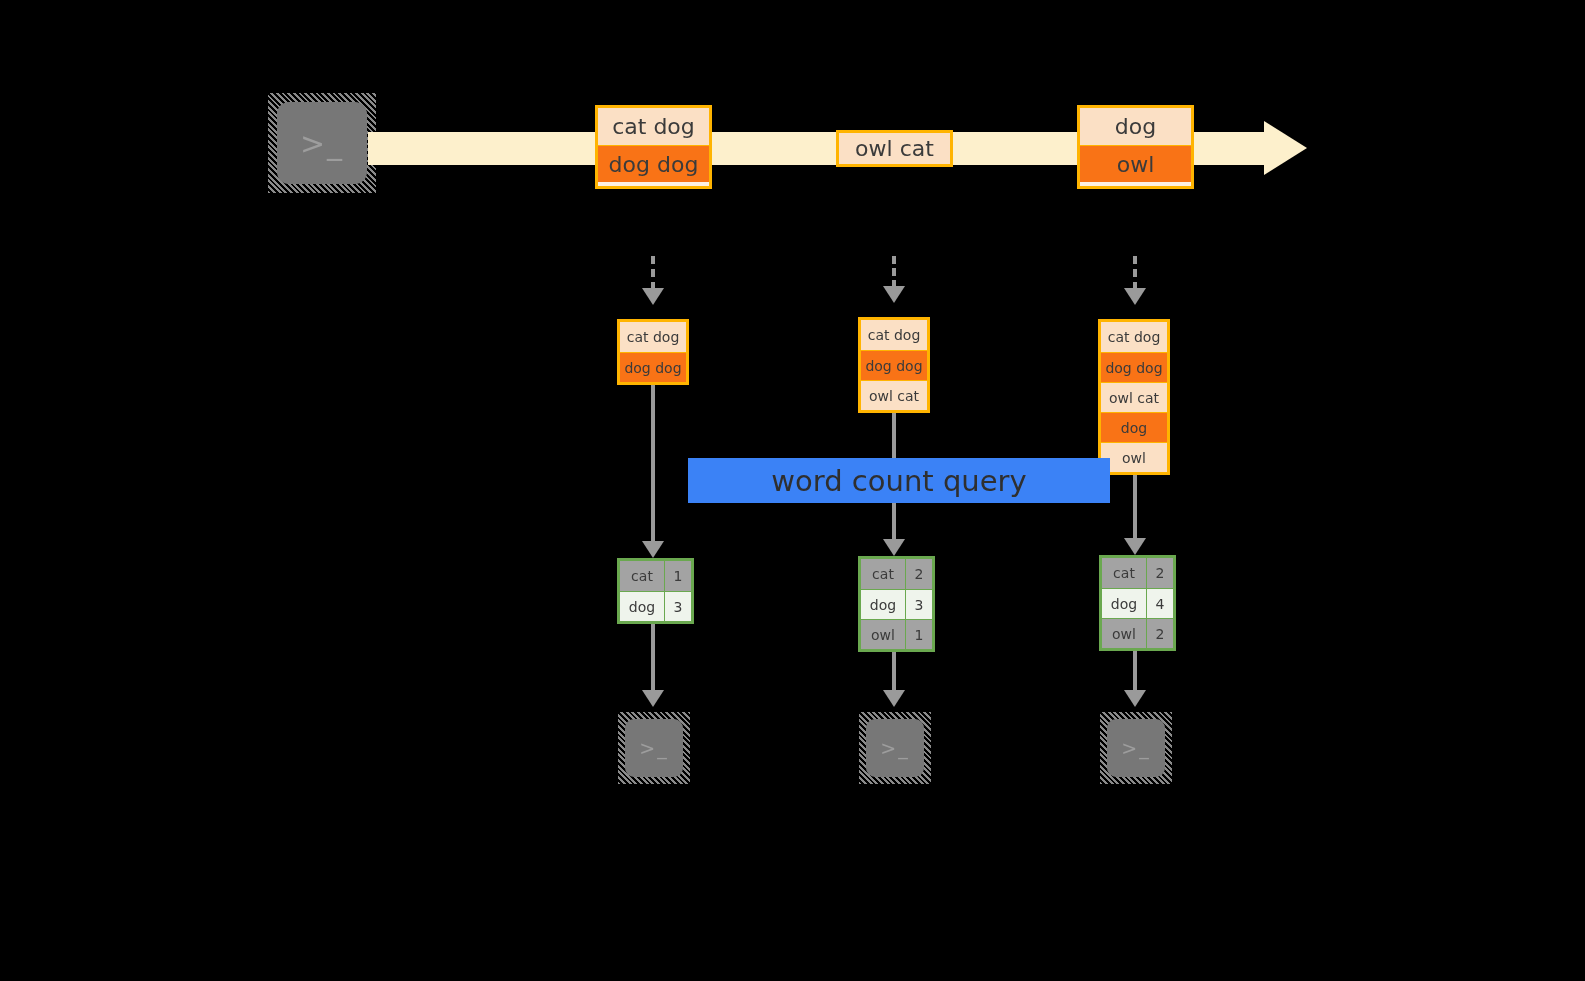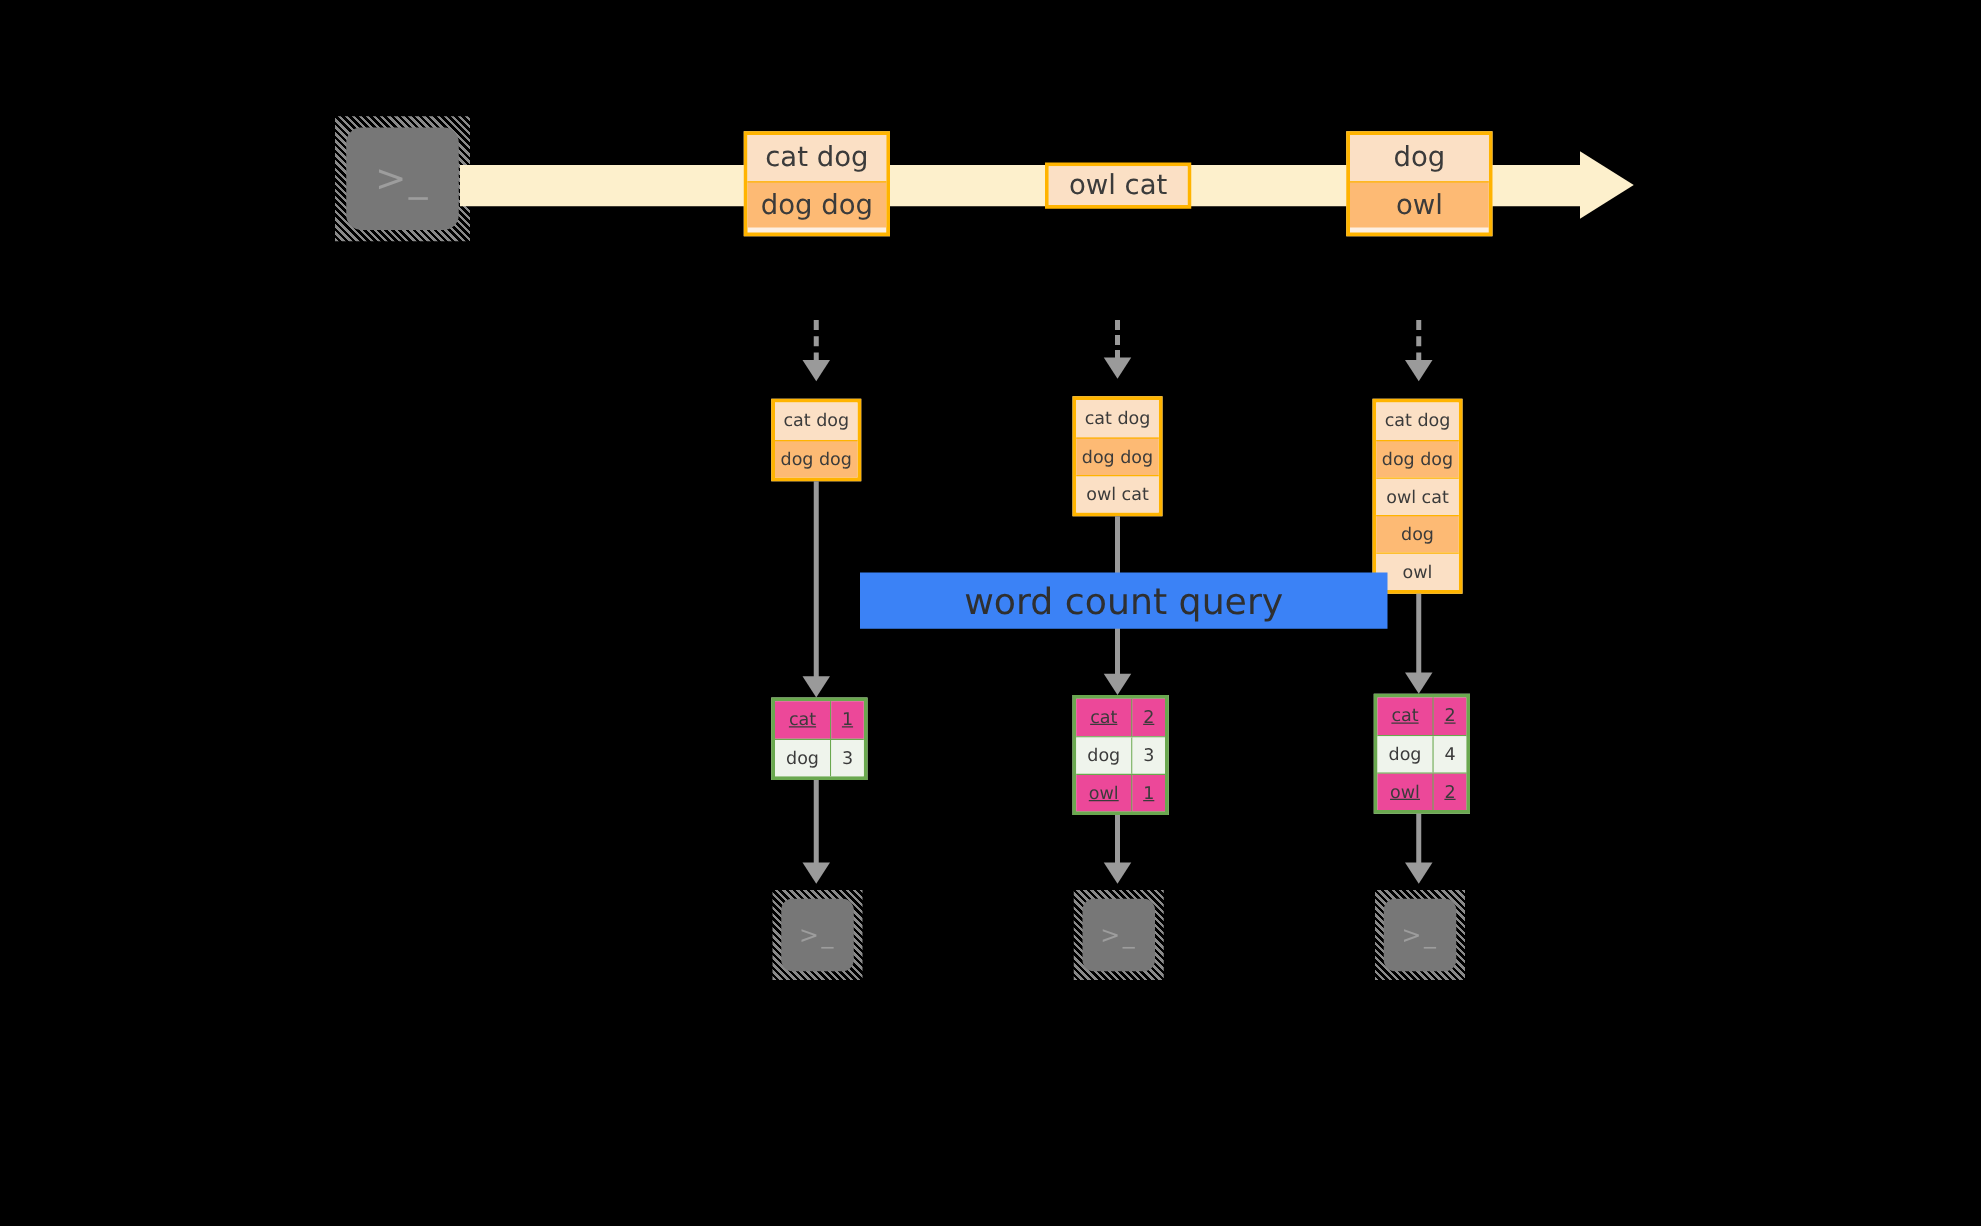--- a/index.html
+++ b/index.html
@@ -69,21 +69,21 @@
     background: #fdf0e3;
     display: flex;
     flex-direction: column;
   }
   .obox .cell {
     box-sizing: border-box;
     display: flex;
     align-items: center;
     justify-content: center;
     color: #3b3b3b;
-    background: #fdba74;
+    background: #f97316;
     border-top: 1px solid #ffb400;
     white-space: nowrap;
   }
   .obox .cell:first-child { border-top: none; }
   .obox .cell.dark { background: #fbe0c5; }
 
   .obox.top { font-size: 22px; }
   .obox.top .cell { height: 37px; }
   .obox.mid { font-size: 14px; }
   .obox.mid .cell { height: 30px; }
@@ -106,21 +106,21 @@
   }
   .gbox .grow:first-child { border-top: none; }
   .gbox .grow .gc {
     box-sizing: border-box;
     display: flex;
     align-items: center;
     justify-content: center;
     color: #3b3b3b;
     background: #eff4ec;
   }
-  .gbox .grow.dark .gc { background: #ec4899; text-decoration: underline; }
+  .gbox .grow.dark .gc { background: #a3a3a3; }
   .gbox .grow .gc.word { width: 45px; border-right: 1px solid #6aa84f; }
   .gbox .grow .gc.num  { width: 26px; }
 
   
   .garrow {
     position: absolute;
     width: 4px;
     background: #9a9a9a;
   }
   .garrow.dashed {

